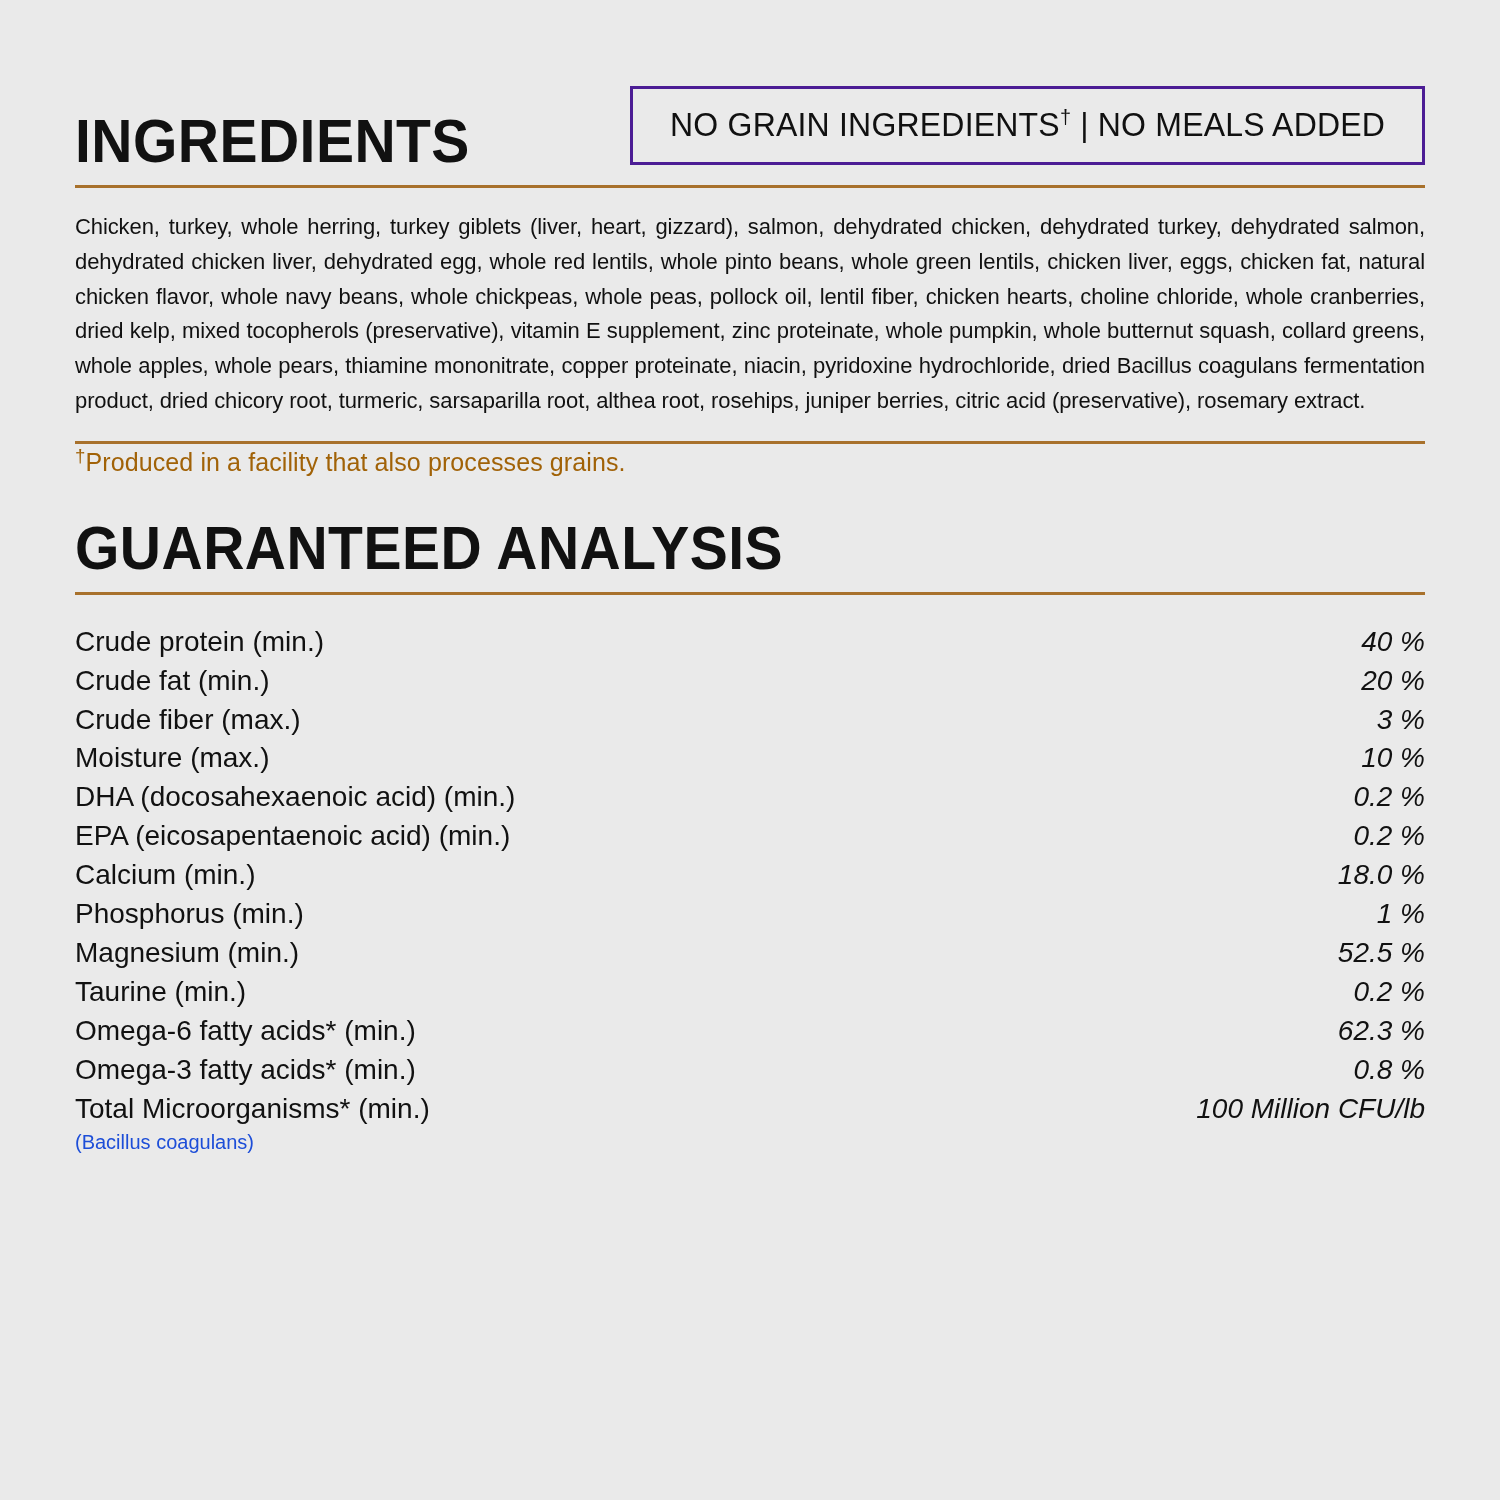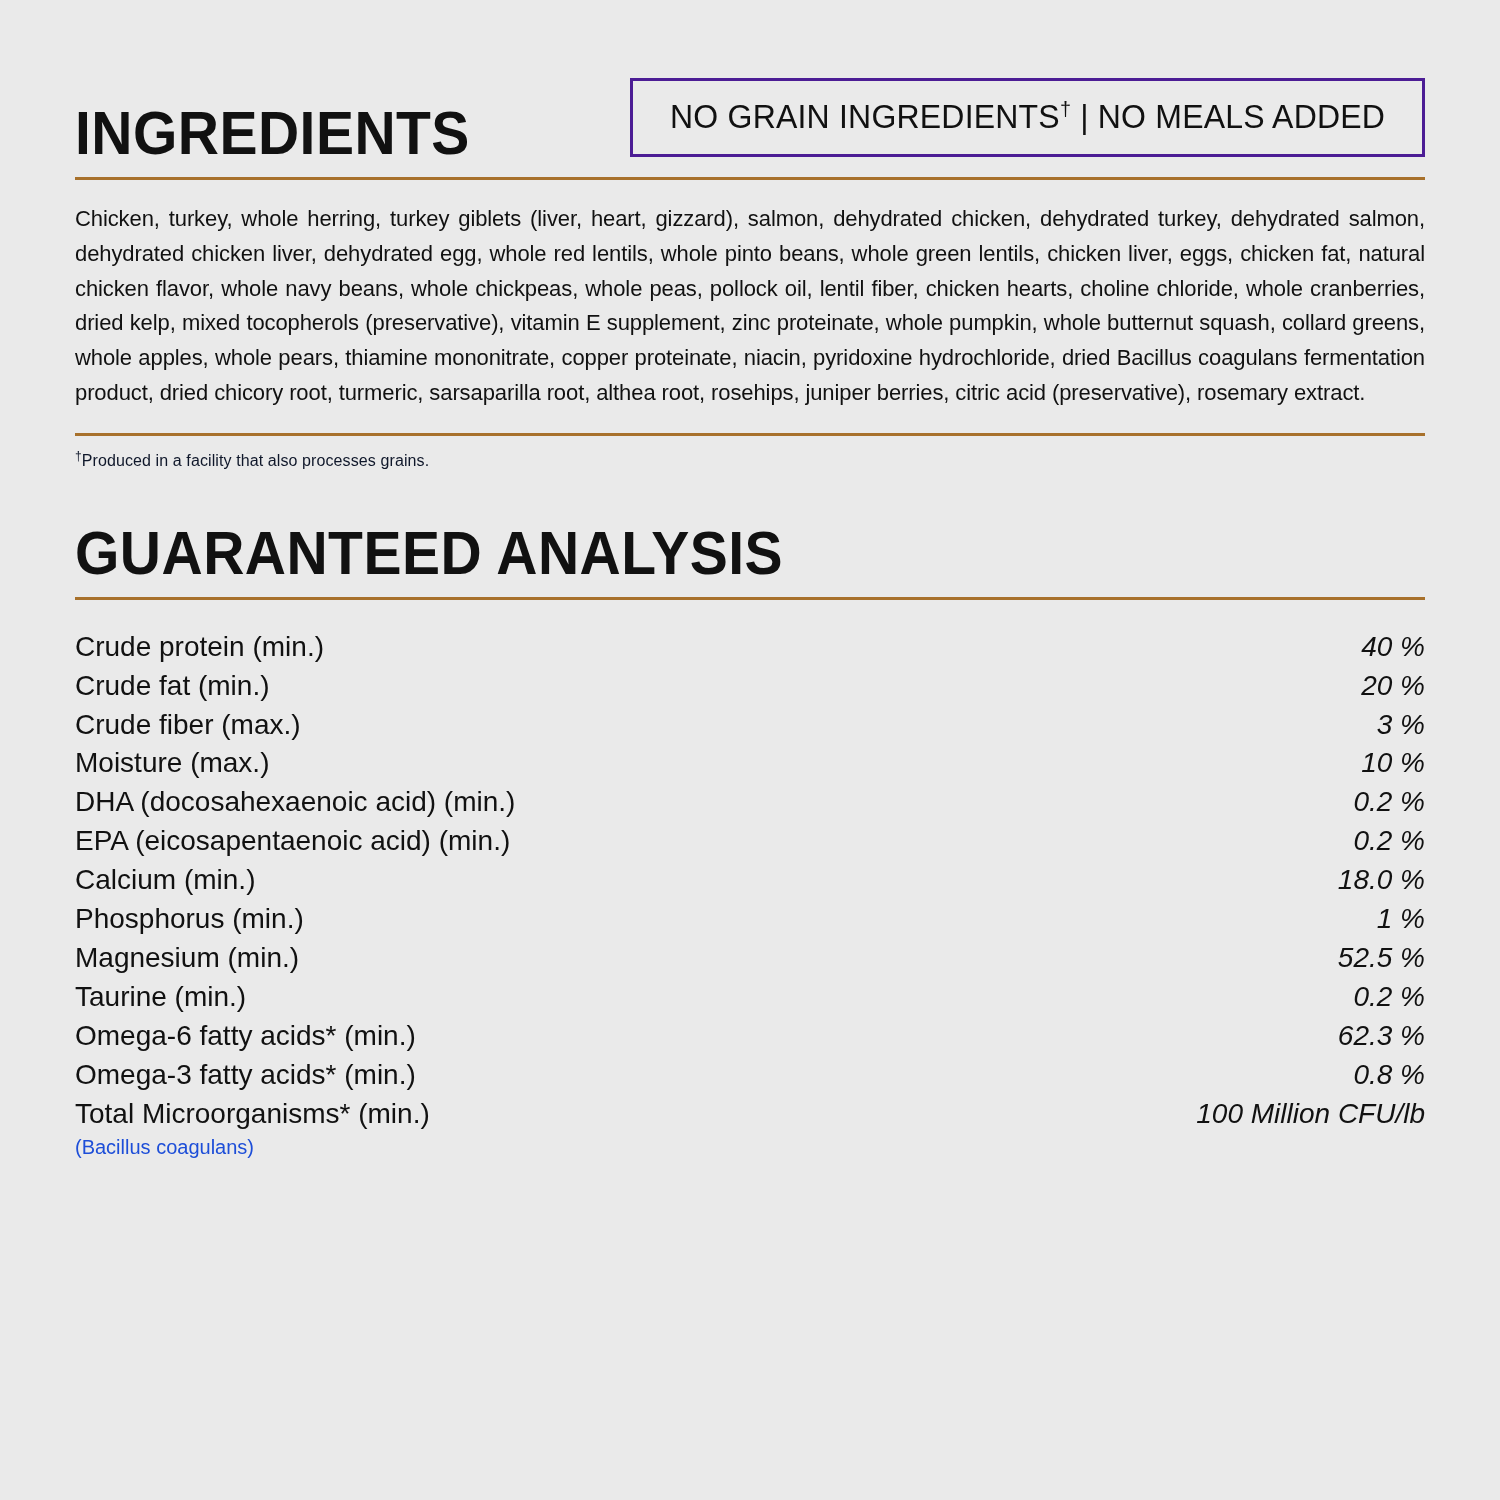--- a/index.html
+++ b/index.html
@@ -12,21 +12,21 @@
     background: #eaeaea;
     font-family: "Liberation Sans", sans-serif;
     color: #1b1b1b;
     overflow: hidden;
   }
   .page {
     position: relative;
     width: 1500px;
     height: 1286px;
     box-sizing: border-box;
-    padding: 0 75px;
+    padding: 8px 75px;
   }
 
   
   .ingredients-head {
     display: flex;
     align-items: flex-end;
     justify-content: space-between;
     padding-top: 78px;
   }
   .section-title {
@@ -77,33 +77,33 @@
     letter-spacing: -0.1px;
   }
 
   .rule-thin {
     border: 0;
     border-top: 3px solid #a8712c;
     margin: 22px 0 0 0;
   }
 
   .footnote {
-    margin-top: 13px;
-    font-size: 16px;
-    color: #0f172a;
+    margin-top: 1px;
+    font-size: 25px;
+    color: #a16207;
     letter-spacing: 0.1px;
   }
   .footnote sup {
     font-size: 0.75em;
     vertical-align: super;
   }
 
   
   .ga-head {
-    margin-top: 54px;
+    margin-top: 42px;
   }
   .ga-rule {
     border: 0;
     border-top: 3px solid #a8712c;
     margin: 14px 0 0 0;
   }
   .ga-table {
     margin-top: 28px;
   }
   .ga-row {

